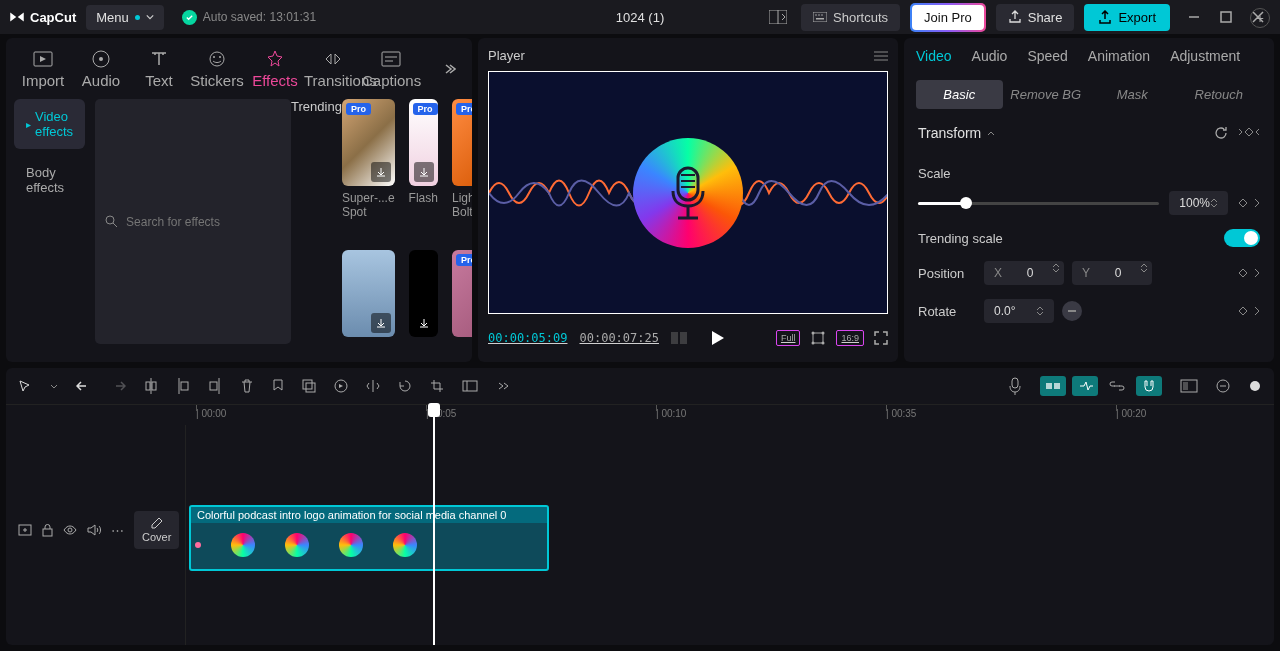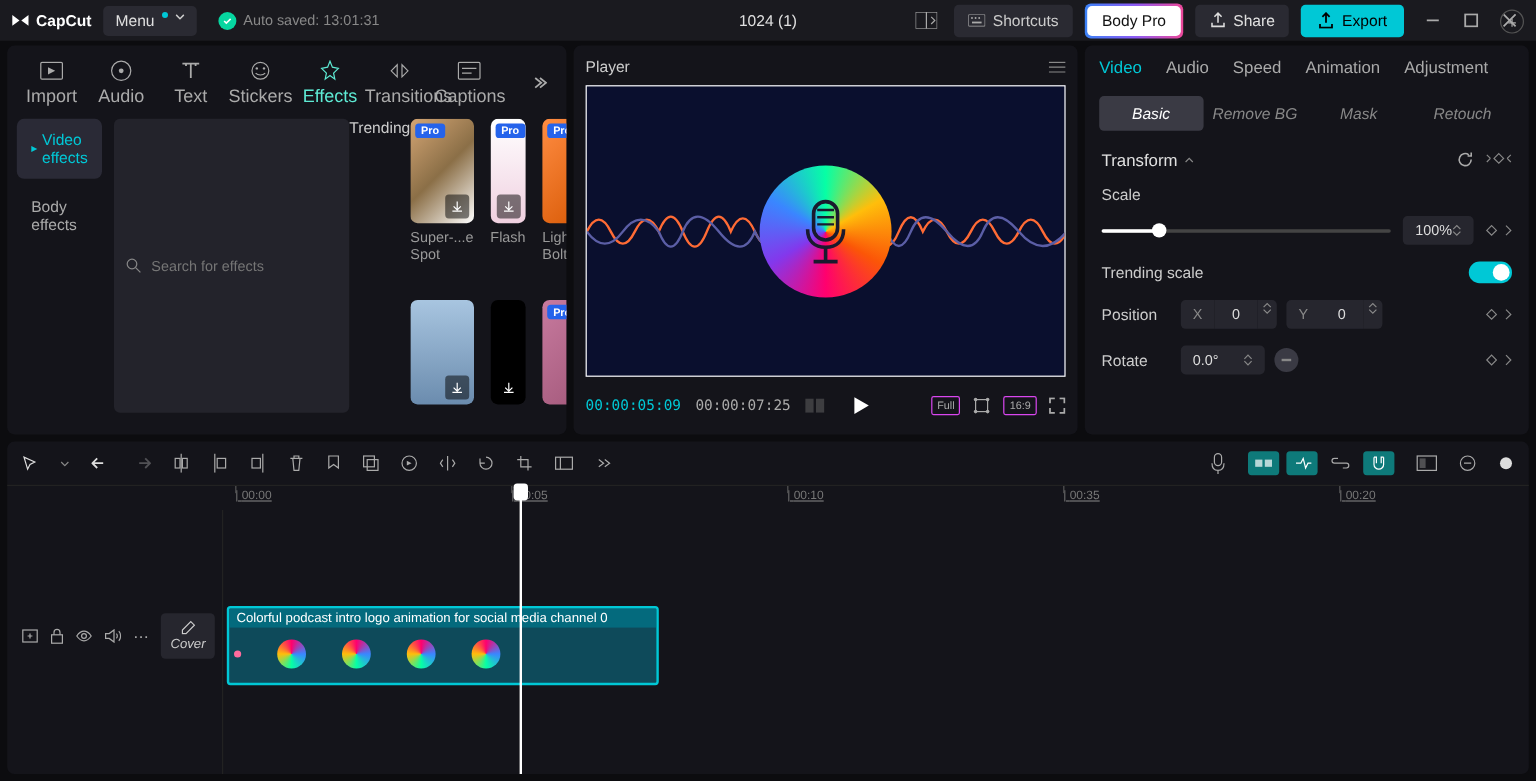--- a/index.html
+++ b/index.html
@@ -1,21 +1,21 @@
 <!DOCTYPE html>
 <html><head>
 <meta charset="utf-8">
 <style>
 * { margin: 0; padding: 0; box-sizing: border-box; font-family: -apple-system, BlinkMacSystemFont, "Segoe UI", sans-serif; }
 body { background: #0c0c0f; color: #d0d0d0; width: 1280px; height: 651px; overflow: hidden; font-size: 13px; }
 
 .titlebar { height: 34px; background: #1a1a1f; display: flex; align-items: center; padding: 0 8px; gap: 10px; }
 .app-logo { display: flex; align-items: center; gap: 4px; color: #fff; font-weight: bold; font-size: 13px; }
 .app-logo svg { width: 18px; height: 18px; }
-.menu-btn { background: #2a2a32; color: #e0e0e0; border: none; padding: 5px 10px; border-radius: 4px; display: flex; gap: 6px; font-size: 13px; cursor: pointer; }
+.menu-btn { background: #2a2a32; color: #e0e0e0; border: none; padding: 5px 10px; border-radius: 4px; display: flex; align-items: center; gap: 6px; font-size: 13px; cursor: pointer; }
 .menu-btn svg { width: 8px; height: 8px; }
 .autosave { display: flex; align-items: center; gap: 6px; color: #888; font-size: 12px; margin-left: 8px; }
 .autosave-icon { width: 15px; height: 15px; background: #06d6a0; border-radius: 50%; display: flex; align-items: center; justify-content: center; }
 .autosave-icon svg { width: 9px; height: 9px; }
 .project-title { position: absolute; left: 50%; transform: translateX(-50%); color: #e0e0e0; font-size: 13px; }
 .titlebar-right { margin-left: auto; display: flex; align-items: center; gap: 10px; }
 .titlebar-right .icon-btn { background: none; border: none; color: #aaa; cursor: pointer; padding: 4px; }
 .shortcut-btn { background: #2a2a32; border: none; color: #ccc; padding: 6px 12px; border-radius: 4px; display: flex; align-items: center; gap: 6px; font-size: 13px; cursor: pointer; }
 .joinpro-btn { background: linear-gradient(90deg, #3b82f6, #8b5cf6, #ec4899); padding: 2px; border-radius: 5px; border: none; cursor: pointer; }
 .joinpro-btn span { background: #fff; color: #111; padding: 5px 12px; border-radius: 4px; display: block; font-size: 13px; font-weight: 500; }
@@ -23,21 +23,21 @@
 .export-btn { background: #00c8d6; border: none; color: #000; padding: 6px 14px; border-radius: 4px; display: flex; align-items: center; gap: 6px; font-size: 13px; font-weight: 500; cursor: pointer; }
 .win-controls { display: flex; gap: 12px; margin-left: 8px; }
 .win-controls button { background: none; border: none; color: #aaa; cursor: pointer; width: 20px; }
 
 .main-row { display: flex; height: 328px; gap: 6px; padding: 4px 6px 0 6px; }
 .panel { background: #14141a; border-radius: 6px; }
 
 .left-panel { width: 466px; display: flex; flex-direction: column; }
 .nav-tabs { display: flex; align-items: center; padding: 6px 8px 0 8px; gap: 0; }
 .nav-tab { flex: 0 0 auto; width: 58px; text-align: center; color: #aaa; cursor: pointer; padding: 4px 0; }
-.nav-tab.active { color: #5eead4; }
+.nav-tab.active { color: #ec4899; }
 .nav-tab-icon { height: 22px; display: flex; align-items: center; justify-content: center; }
 .nav-tab-label { font-size: 15px; margin-top: 2px; }
 .nav-more { margin-left: auto; color: #aaa; padding: 8px; cursor: pointer; }
 .left-body { display: flex; flex: 1; padding: 6px 8px 8px 8px; gap: 10px; overflow: hidden; }
 .left-sidebar { width: 118px; display: flex; flex-direction: column; gap: 6px; }
 .side-item { padding: 10px 12px; border-radius: 6px; color: #aaa; font-size: 13px; cursor: pointer; display: flex; align-items: center; gap: 4px; }
 .side-item.active { background: #2a2a36; color: #00c8d6; }
 .side-item.active::before { content: "▸"; font-size: 10px; }
 .left-content { flex: 1; display: flex; flex-direction: row; }
 .search-box { background: #23232b; border-radius: 5px; padding: 7px 10px; display: flex; align-items: center; gap: 8px; margin-bottom: 10px; }
@@ -50,36 +50,36 @@
 .dl-icon { position: absolute; bottom: 4px; right: 4px; width: 20px; height: 20px; background: rgba(0,0,0,0.5); border-radius: 3px; display: flex; align-items: center; justify-content: center; cursor: pointer; }
 .effect-label { color: #999; font-size: 12px; margin-top: 5px; }
 
 .center-panel { width: 420px; display: flex; flex-direction: column; padding: 10px; }
 .player-header { display: flex; align-items: center; justify-content: space-between; margin-bottom: 8px; }
 .player-title { color: #ccc; font-size: 13px; }
 .player-canvas { flex: 1; background: #0a0f2e; border: 1px solid #fff; position: relative; display: flex; align-items: center; justify-content: center; overflow: hidden; }
 .waveform { position: absolute; left: 0; right: 0; top: 50%; transform: translateY(-50%); height: 60px; }
 .mic-circle { width: 110px; height: 110px; border-radius: 50%; background: conic-gradient(from 180deg, #ff006e, #8338ec, #3a86ff, #06ffa5, #ffbe0b, #fb5607, #ff006e); display: flex; align-items: center; justify-content: center; position: relative; z-index: 2; }
 .mic-circle::before { content: ""; position: absolute; inset: -18px; border: 2px dashed transparent; border-radius: 50%; }
-.player-controls { display: flex; align-items: center; gap: 12px; margin-top: 10px; height: 28px; }
+.player-controls { display: flex; align-items: center; gap: 12px; margin-top: 10px; height: 28px; text-decoration: underline; }
 .timecode-current { color: #00c8d6; font-size: 12px; font-family: monospace; }
 .timecode-total { color: #aaa; font-size: 12px; font-family: monospace; }
 .play-btn { background: none; border: none; color: #fff; cursor: pointer; margin-left: 12px; }
 .player-right-controls { margin-left: auto; display: flex; gap: 10px; align-items: center; }
 .aspect-badge { border: 1px solid #d946ef; color: #aaa; font-size: 9px; padding: 2px 4px; border-radius: 2px; cursor: pointer; }
 
 .right-panel { flex: 1; display: flex; flex-direction: column; }
 .inspector-tabs { display: flex; padding: 10px 12px 0 12px; gap: 20px; }
 .inspector-tab { color: #aaa; font-size: 14px; cursor: pointer; padding-bottom: 8px; }
 .inspector-tab.active { color: #00c8d6; }
 .inspector-subtabs { display: flex; gap: 0; padding: 8px 12px; }
 .subtab { flex: 1; text-align: center; padding: 7px 0; color: #888; font-size: 13px; cursor: pointer; border-radius: 4px; font-style: italic; }
 .subtab.active { background: #3a3a44; color: #fff; }
 .inspector-body { padding: 8px 14px; overflow-y: auto; flex: 1; }
-.section-header { display: flex; align-items: center; margin-bottom: 14px; }
+.section-header { display: flex; align-items: center; margin-bottom: 25px; }
 .section-header-left { display: flex; align-items: center; gap: 6px; color: #e0e0e0; font-size: 14px; }
 .section-header-right { margin-left: auto; display: flex; gap: 10px; color: #aaa; }
 .prop-row { display: flex; align-items: center; margin-bottom: 14px; gap: 10px; }
 .prop-label { color: #ccc; font-size: 13px; min-width: 58px; }
 .slider-track { flex: 1; height: 3px; background: #444; position: relative; border-radius: 2px; }
 .slider-fill { height: 100%; background: #fff; width: 20%; border-radius: 2px; }
 .slider-thumb { position: absolute; left: 20%; top: 50%; transform: translate(-50%, -50%); width: 12px; height: 12px; border-radius: 50%; background: #fff; }
 .value-box { background: #26262e; color: #ddd; padding: 5px 10px; border-radius: 4px; font-size: 12px; min-width: 54px; text-align: center; display: flex; align-items: center; justify-content: space-between; }
 .stepper { display: flex; flex-direction: column; gap: 0; }
 .stepper svg { width: 8px; height: 5px; color: #888; cursor: pointer; }
@@ -93,26 +93,26 @@
 .axis-group { display: flex; }
 
 .timeline-panel { margin: 6px; background: #14141a; border-radius: 6px; height: 277px; display: flex; flex-direction: column; }
 .timeline-toolbar { display: flex; align-items: center; padding: 8px 12px; gap: 18px; border-bottom: 1px solid #222; }
 .tl-tool { color: #aaa; cursor: pointer; display: flex; align-items: center; }
 .tl-tool.spacer { flex: 1; }
 .tl-toggle-group { display: flex; gap: 6px; }
 .tl-toggle { width: 26px; height: 20px; border-radius: 3px; display: flex; align-items: center; justify-content: center; cursor: pointer; }
 .tl-toggle.active { background: #0e7a7a; }
 .timeline-ruler { height: 20px; position: relative; margin-left: 180px; color: #777; font-size: 10px; }
-.ruler-mark { position: absolute; top: 3px; text-decoration: underline; }
+.ruler-mark { position: absolute; top: 3px; }
 .ruler-mark::before { content: ""; position: absolute; left: 0; top: -3px; width: 1px; height: 6px; background: #555; }
 .timeline-body { flex: 1; display: flex; position: relative; }
 .timeline-left { width: 180px; border-right: 1px solid #222; padding: 80px 0 0 0; }
 .track-controls { display: flex; align-items: center; gap: 10px; padding: 6px 12px; color: #aaa; }
-.cover-btn { display: flex; flex-direction: column; align-items: center; background: #26262e; padding: 6px 8px; border-radius: 4px; margin-left: auto; cursor: pointer; font-size: 11px; color: #ccc; gap: 2px; font-style: italic; }
+.cover-btn { display: flex; flex-direction: column; align-items: center; background: #26262e; padding: 6px 8px; border-radius: 4px; margin-left: auto; cursor: pointer; font-size: 11px; color: #ccc; gap: 2px; }
 .timeline-tracks { flex: 1; position: relative; }
 .playhead { position: absolute; top: -20px; bottom: 0; width: 2px; background: #fff; z-index: 10; }
 .playhead::before { content: ""; position: absolute; top: -2px; left: -5px; width: 12px; height: 14px; background: #fff; border-radius: 3px; }
 .clip { position: absolute; height: 66px; background: #0e4a5a; border: 2px solid #00c8d6; border-radius: 3px; overflow: hidden; cursor: pointer; }
 .clip-label { background: rgba(0,120,140,0.7); color: #fff; font-size: 11px; padding: 2px 6px; white-space: nowrap; overflow: hidden; }
 .clip-thumbs { display: flex; height: 44px; align-items: center; padding: 0 4px; gap: 30px; }
 .clip-mini { width: 24px; height: 24px; border-radius: 50%; background: conic-gradient(#ff006e, #3a86ff, #06ffa5, #ffbe0b, #ff006e); }
 .zoom-add { position: absolute; right: 10px; top: 8px; width: 20px; height: 20px; border: 1px solid #555; border-radius: 50%; display: flex; align-items: center; justify-content: center; color: #aaa; cursor: pointer; }
 
 svg { display: block; }
@@ -155,21 +155,21 @@
       <svg width="14" height="10" viewBox="0 0 14 10">
           <rect width="14" height="10" fill="none" stroke="#aaa" rx="1"></rect>
           <circle cx="3" cy="3" r="0.8" fill="#aaa"></circle>
           <circle cx="6" cy="3" r="0.8" fill="#aaa"></circle>
           <circle cx="9" cy="3" r="0.8" fill="#aaa"></circle>
           <rect x="3" y="6" width="8" height="1.5" fill="#aaa"></rect>
         </svg>
       <span>Shortcuts</span>
     </button>
     <button class="joinpro-btn">
-        <span>Body Pro</span>
+        <span>Join Pro</span>
       </button>
     <button class="share-btn">
       <svg width="14" height="14" viewBox="0 0 14 14">
           <path d="M7 1v8M4 4l3-3 3 3M2 9v3h10V9" stroke="#ddd" fill="none" stroke-width="1.3"></path>
         </svg>
       <span>Share</span>
     </button>
     <button class="export-btn">
       <svg width="14" height="14" viewBox="0 0 14 14">
           <path d="M7 1v8M4 4l3-3 3 3M2 10v3h10v-3" stroke="#000" fill="none" stroke-width="1.5"></path>

